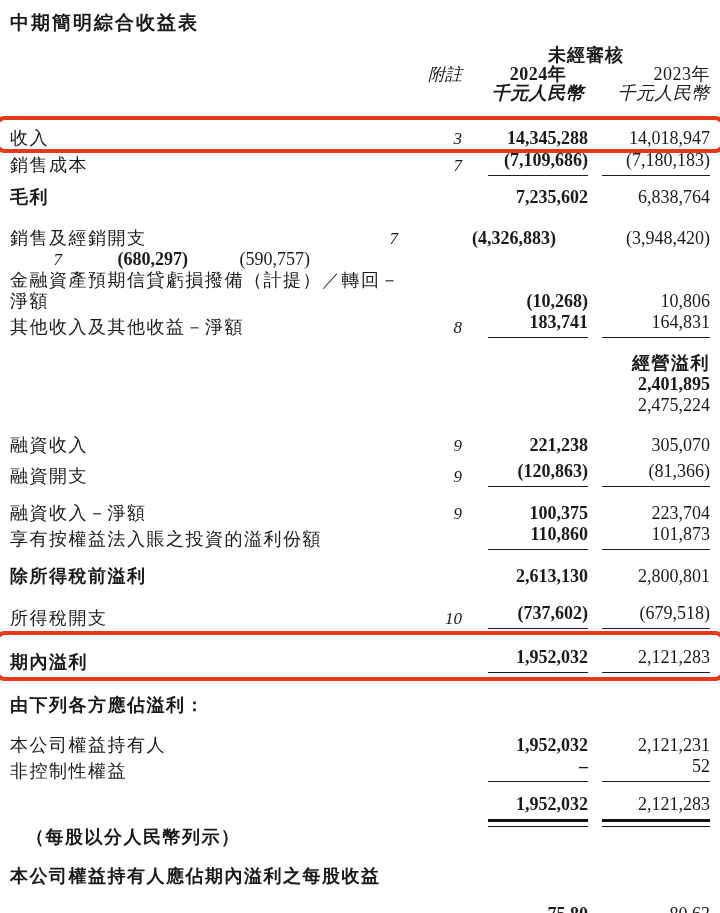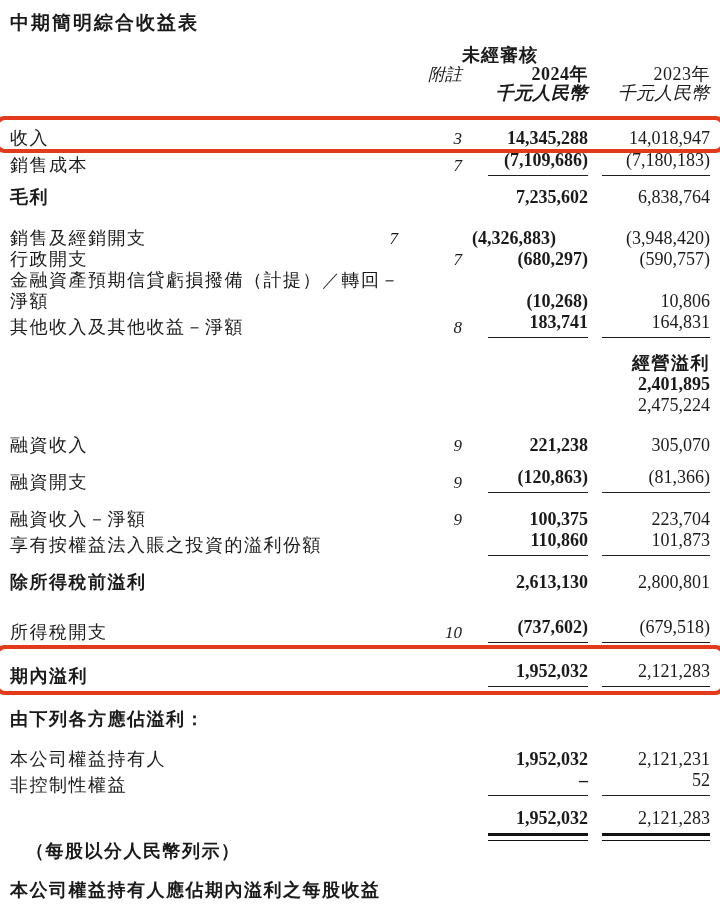--- a/index.html
+++ b/index.html
@@ -14,23 +14,23 @@
   .title {
     font-size:19px; font-weight:700; letter-spacing:2px;
     padding:0 10px; line-height:26px;
   }
 
   
   .row, .hrow { display:flex; align-items:flex-end; padding:0 10px; }
   .lbl  { flex:1; letter-spacing:1.5px; }
   .lbl.indent { padding-left:16px; }
   .note { width:52px;  text-align:right; font-style:italic; font-size:17px; }
-  .v24  { width:100px; margin-left:26px; text-align:right; font-weight:700; }
+  .v24  { width:100px; margin-left:26px; text-align:center; font-weight:700; }
   .v23  { width:108px; margin-left:14px; text-align:right; }
-  .hspan { width:248px; margin-left:auto; letter-spacing:1px; }
+  .hspan { width:248px; margin-left:auto; text-align:center; letter-spacing:1px; }
 
   .b  { font-weight:700; }
   .it { font-style:italic; }
 
   .hdr { margin-top:10px; }
   .hrow { line-height:19px; }
   .hdr .v24, .hdr .v23 { letter-spacing:0.5px; }
 
   
   .row { line-height:21px; }
@@ -116,21 +116,20 @@
         <div class="lbl">銷售及經銷開支</div>
         <div class="note">7</div>
         <div class="v24">
           <span class="num">(4,326,883)</span>
         </div>
         <div class="v23">
           <span class="num">(3,948,420)</span>
         </div>
       </div>
       <div class="row" style="margin-top: 0px;">
-        <div class="lbl">行政開支</div>
         <div class="note">7</div>
         <div class="v24">
           <span class="num">(680,297)</span>
         </div>
         <div class="v23">
           <span class="num">(590,757)</span>
         </div>
       </div>
       <div class="row" style="margin-top: 0px;">
         <div class="lbl">金融資產預期信貸虧損撥備（計提）／轉回－淨額</div>
@@ -167,21 +166,21 @@
       <div class="row" style="margin-top: 19px;">
         <div class="lbl">融資收入</div>
         <div class="note">9</div>
         <div class="v24">
           <span class="num">221,238</span>
         </div>
         <div class="v23">
           <span class="num">305,070</span>
         </div>
       </div>
-      <div class="row" style="margin-top: 11px;">
+      <div class="row" style="margin-top: 5px;">
         <div class="lbl">融資開支</div>
         <div class="note">9</div>
         <div class="v24">
           <span class="num">(120,863)</span>
           <div class="rule u"></div>
         </div>
         <div class="v23">
           <span class="num">(81,366)</span>
           <div class="rule u"></div>
         </div>
@@ -211,21 +210,21 @@
       <div class="row" style="margin-top: 16px;">
         <div class="lbl b">除所得稅前溢利</div>
         <div class="note"></div>
         <div class="v24">
           <span class="num">2,613,130</span>
         </div>
         <div class="v23">
           <span class="num">2,800,801</span>
         </div>
       </div>
-      <div class="row" style="margin-top: 24px;">
+      <div class="row" style="margin-top: 16px;">
         <div class="lbl">所得稅開支</div>
         <div class="note">10</div>
         <div class="v24">
           <span class="num">(737,602)</span>
           <div class="rule u"></div>
         </div>
         <div class="v23">
           <span class="num">(679,518)</span>
           <div class="rule u"></div>
         </div>

